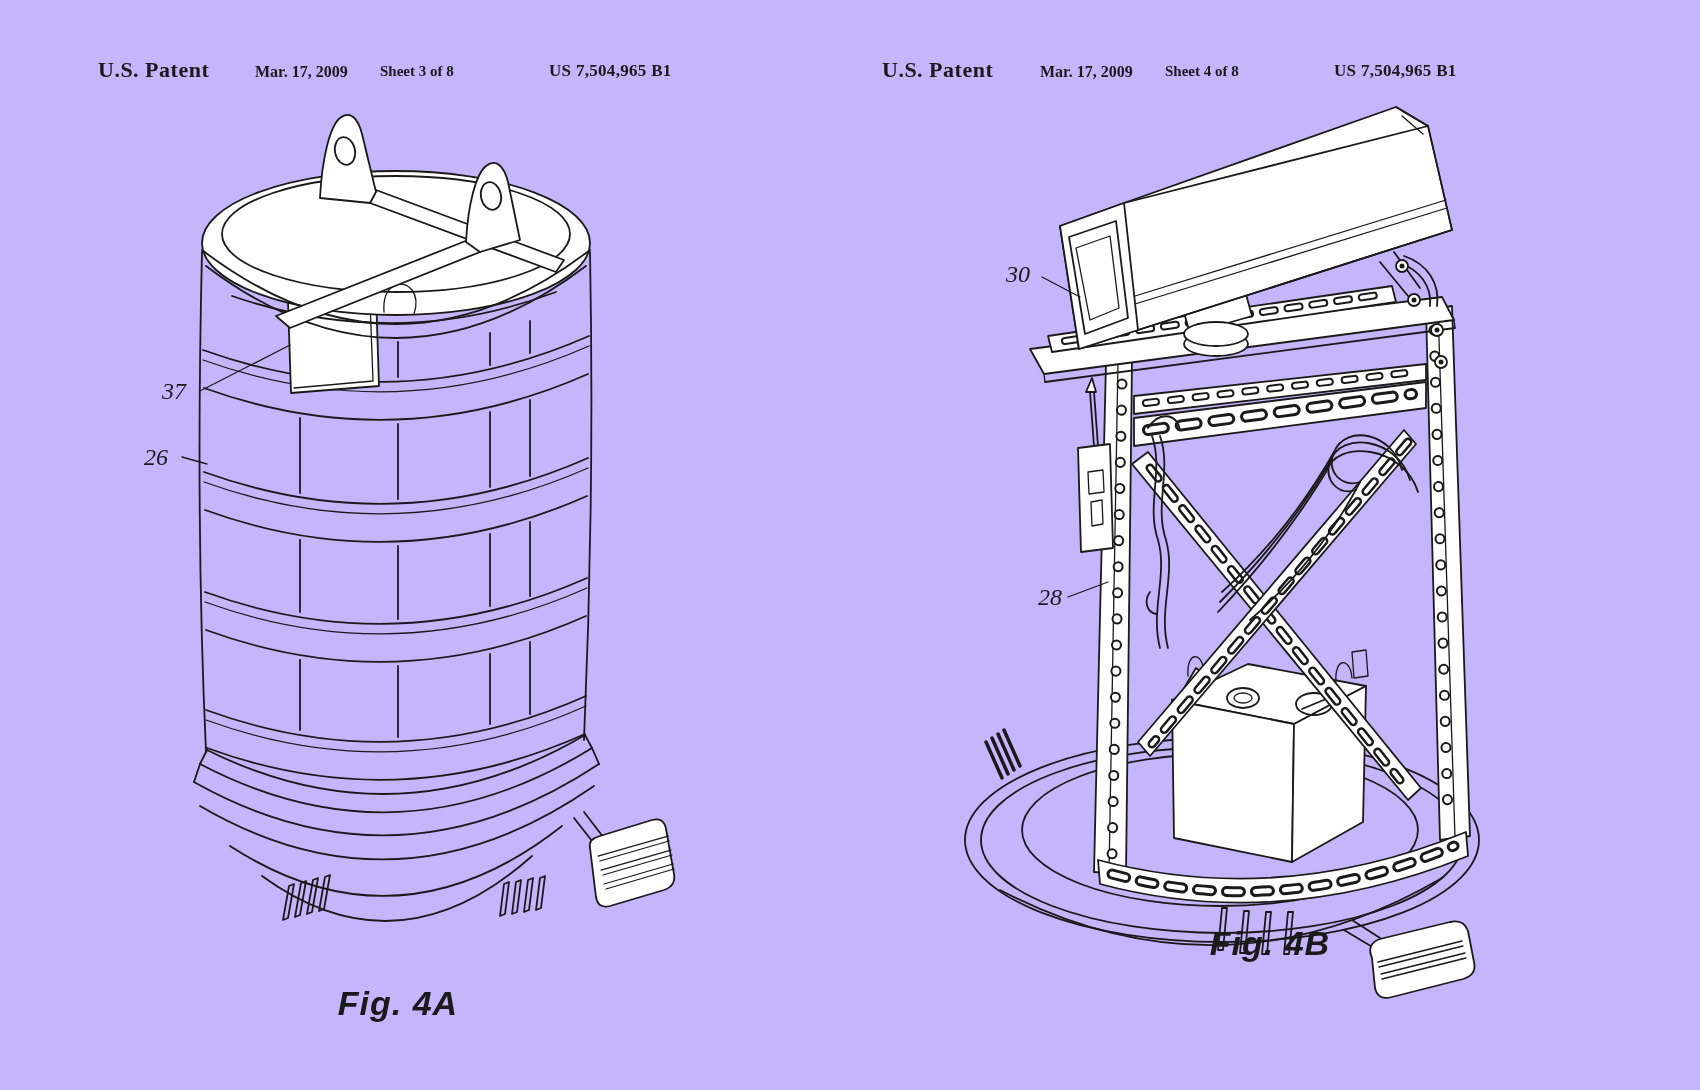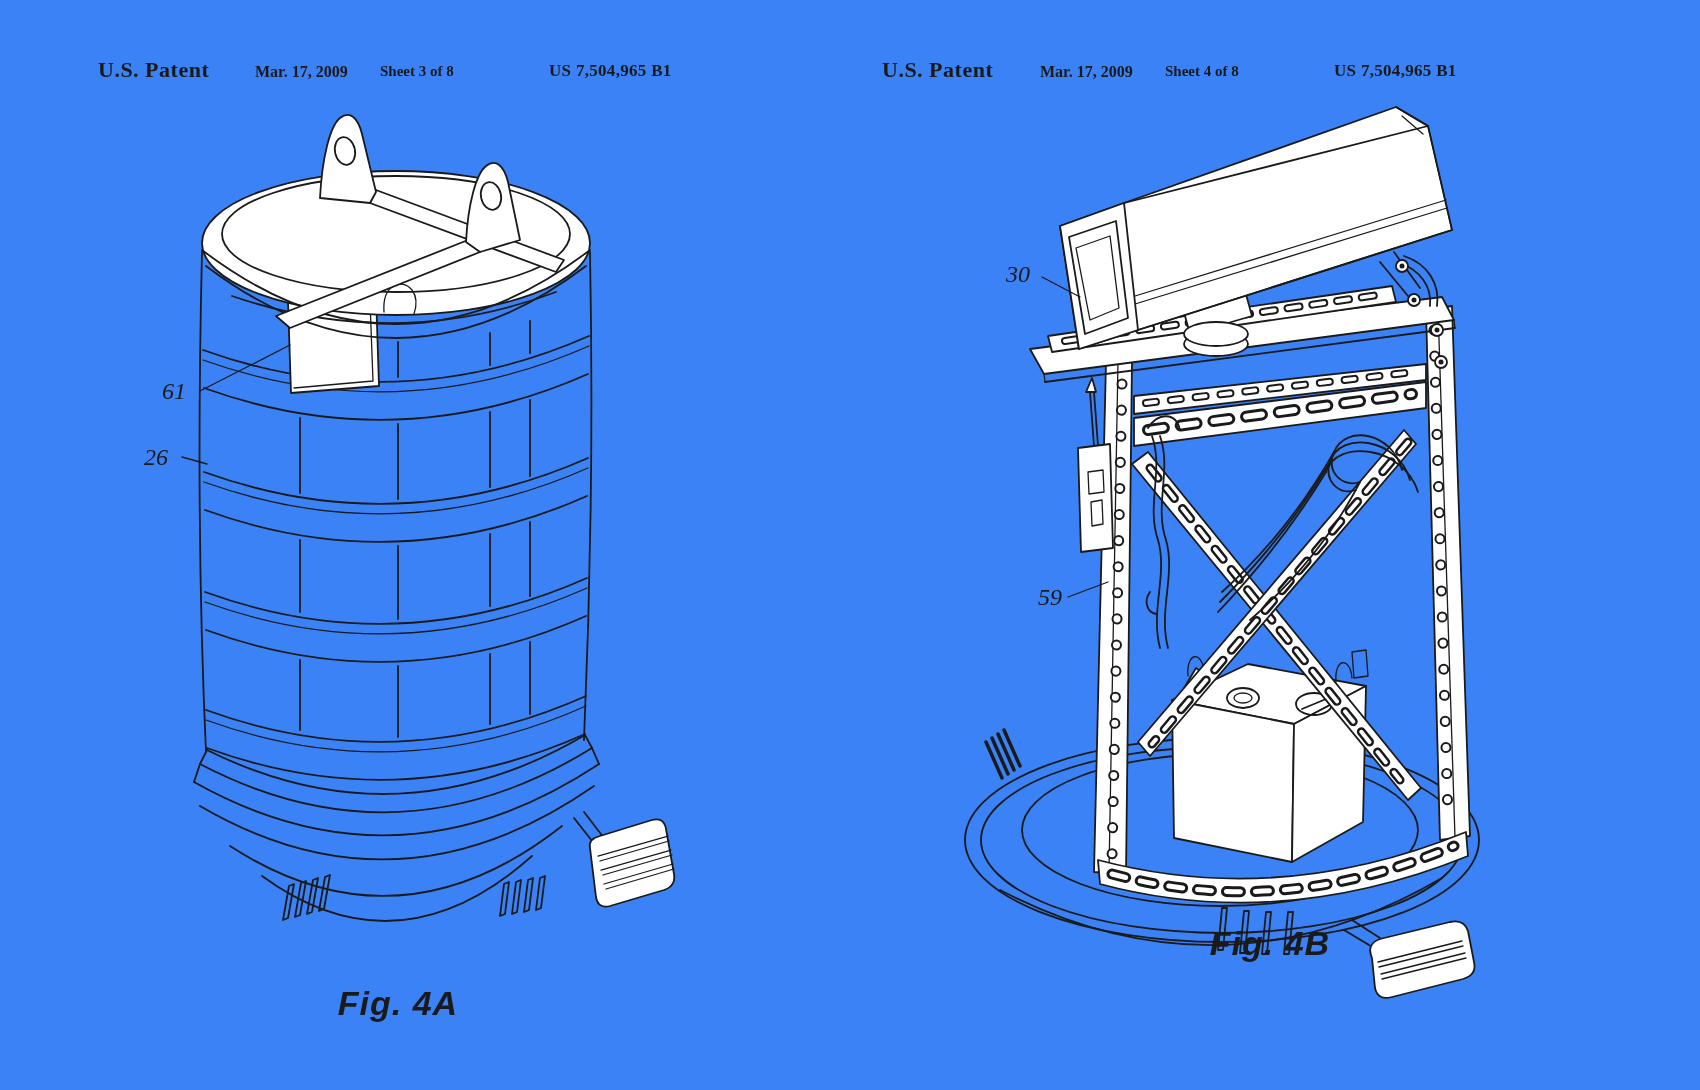--- a/index.html
+++ b/index.html
@@ -1,16 +1,16 @@
 <!DOCTYPE html>
 <html><head>
 <meta charset="utf-8">
 <style>
   html,body{margin:0;padding:0;background:#e8e8e8;}
-  .stage{position:relative;width:1700px;height:1090px;background:#3b82f6;overflow:hidden;
+  .stage{position:relative;width:1700px;height:1090px;background:#c4b5fd;overflow:hidden;
          font-family:"Liberation Serif",serif;color:#1a1a1a;}
   .hdr{position:absolute;white-space:nowrap;font-weight:bold;}
   .hdr-title{font-size:22px;letter-spacing:.5px;}
   .hdr-date{font-size:16px;}
   .hdr-sheet{font-size:15px;}
   .hdr-num{font-size:17px;letter-spacing:.3px;}
   .fig-caption{position:absolute;width:200px;text-align:center;
       font-family:"Liberation Sans",sans-serif;font-weight:bold;font-style:italic;
       font-size:34px;letter-spacing:1px;}
   .ref-label{position:absolute;font-style:italic;font-size:24px;
@@ -139,21 +139,21 @@
       </g>
 
       <g>
           <path class="thin" d="M200,391 L290,345"></path>
         </g>
       <g>
           <path class="thin" d="M182,457 L207,464"></path>
         </g>
     </svg>
 
-    <div class="ref-label" style="left:162px;top:378px">61</div>
+    <div class="ref-label" style="left:162px;top:378px">37</div>
     <div class="ref-label" style="left:144px;top:444px">26</div>
     <div class="fig-caption" style="left:298px;top:984px">Fig. 4A</div>
   </div>
 
   <div>
     <span class="hdr hdr-title" style="left:882px;top:57px">U.S. Patent</span>
     <span class="hdr hdr-date" style="left:1040px;top:63px">Mar. 17, 2009</span>
     <span class="hdr hdr-sheet" style="left:1165px;top:63px">Sheet 4 of 8</span>
     <span class="hdr hdr-num" style="left:1334px;top:61px">US 7,504,965 B1</span>
 
@@ -301,17 +301,17 @@
 
       <g>
           <path class="thin" d="M1042,277 L1080,297"></path>
         </g>
       <g>
           <path class="thin" d="M1068,597 L1108,582"></path>
         </g>
     </svg>
 
     <div class="ref-label" style="left:1006px;top:261px">30</div>
-    <div class="ref-label" style="left:1038px;top:584px">59</div>
+    <div class="ref-label" style="left:1038px;top:584px">28</div>
     <div class="fig-caption" style="left:1170px;top:924px">Fig. 4B</div>
   </div>
 
 </div>
 
 </body></html>

